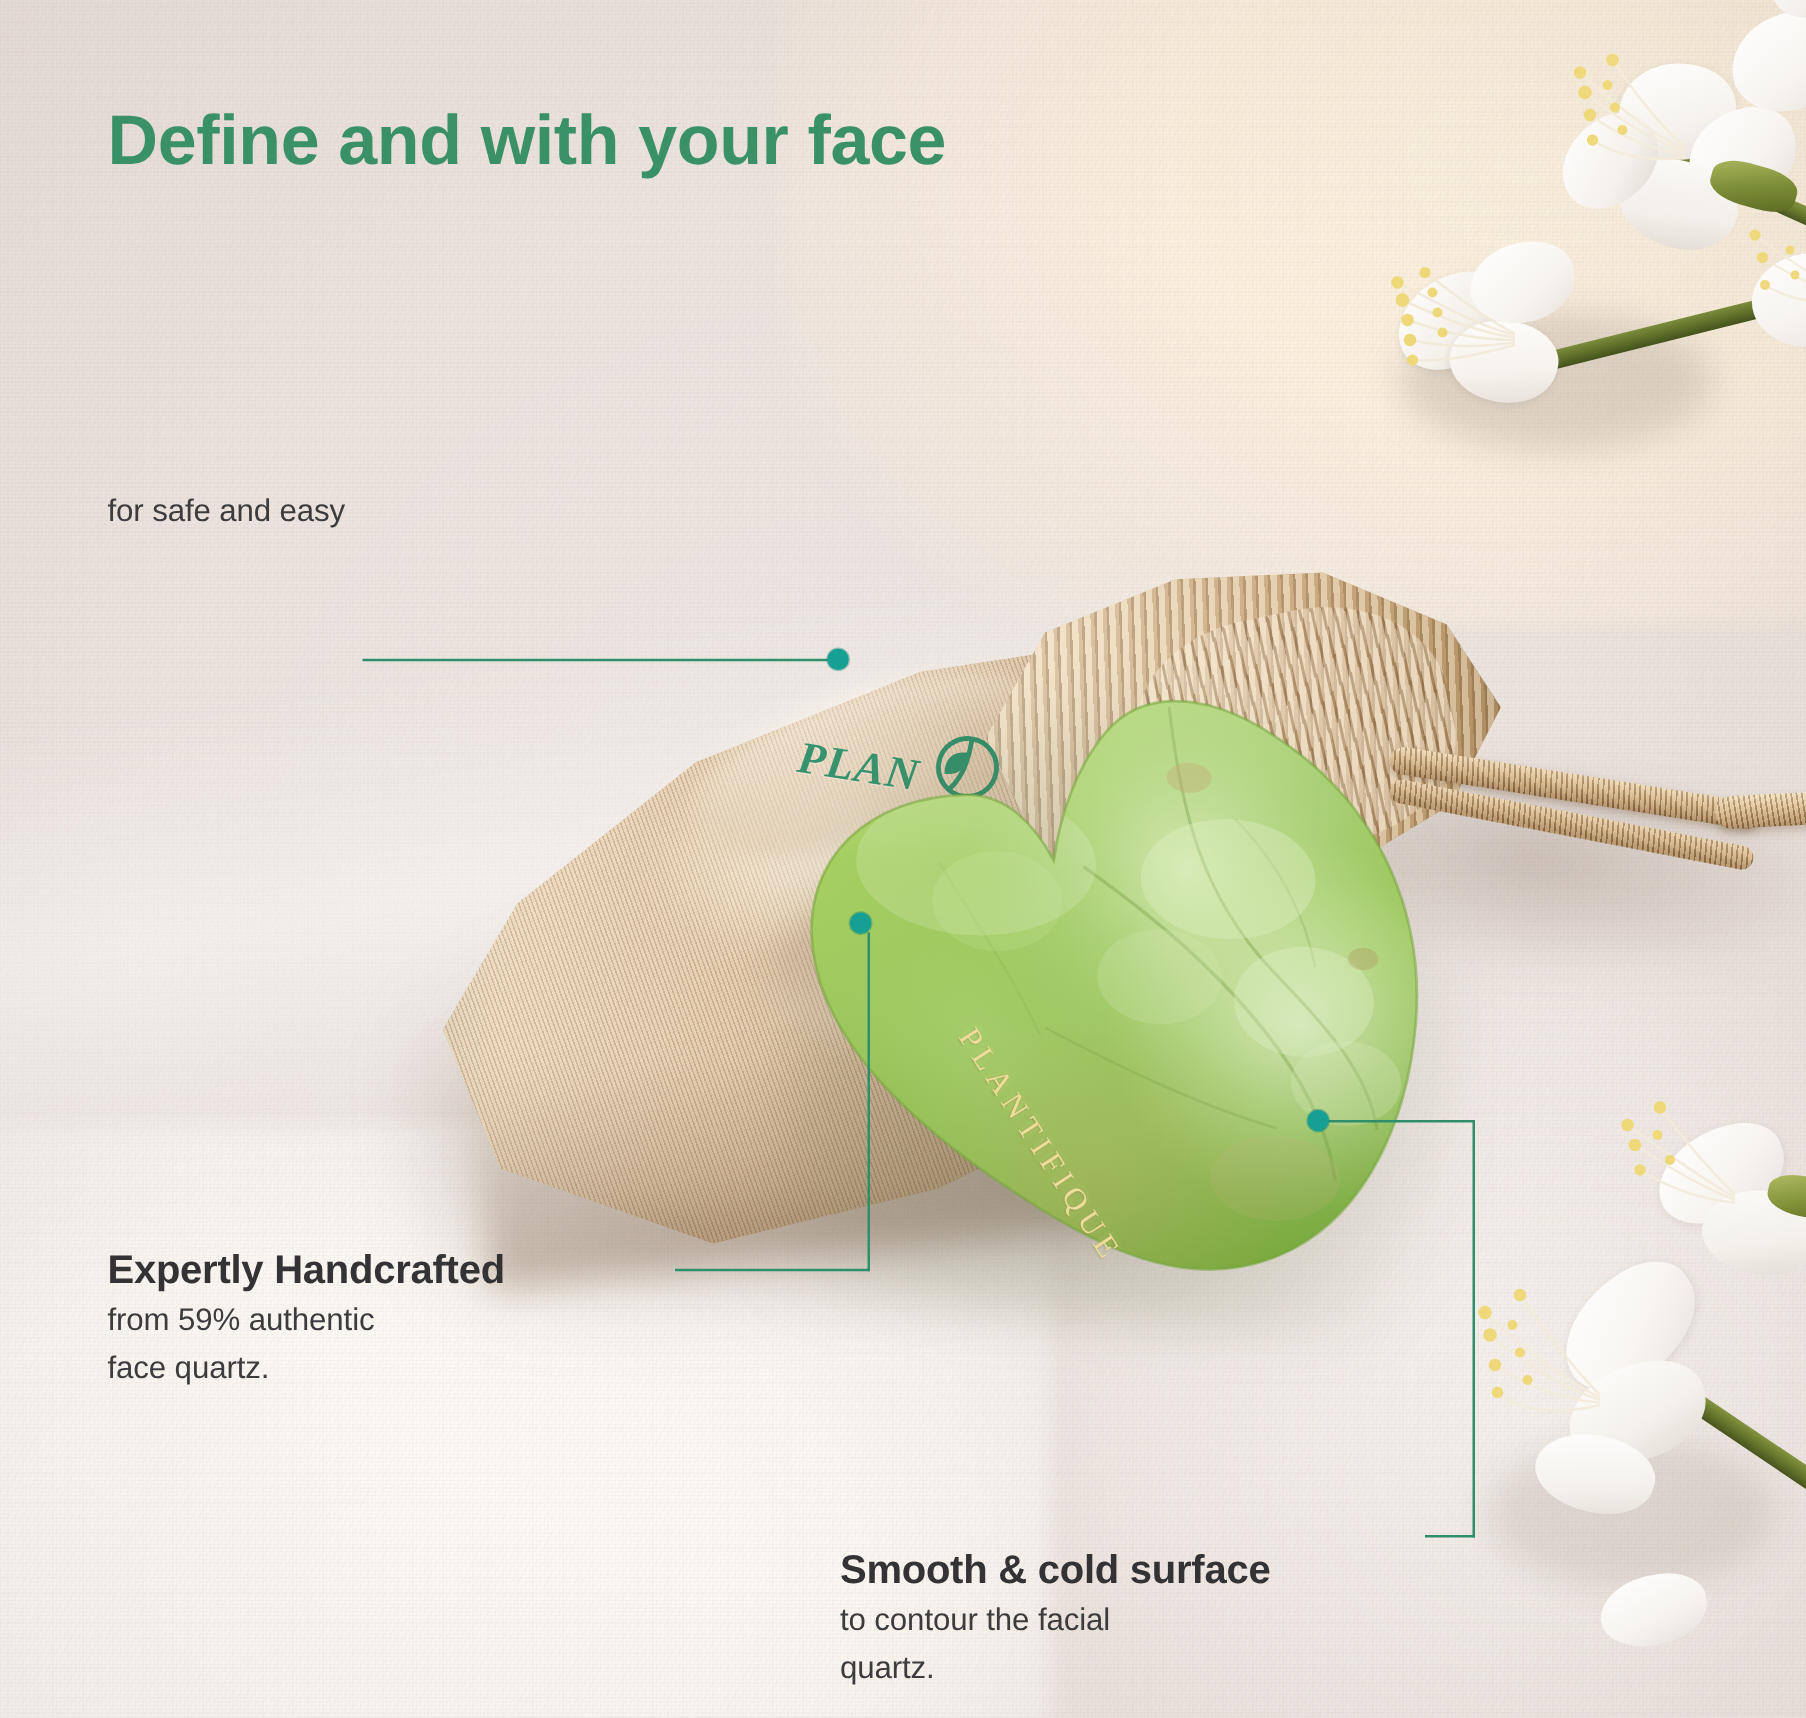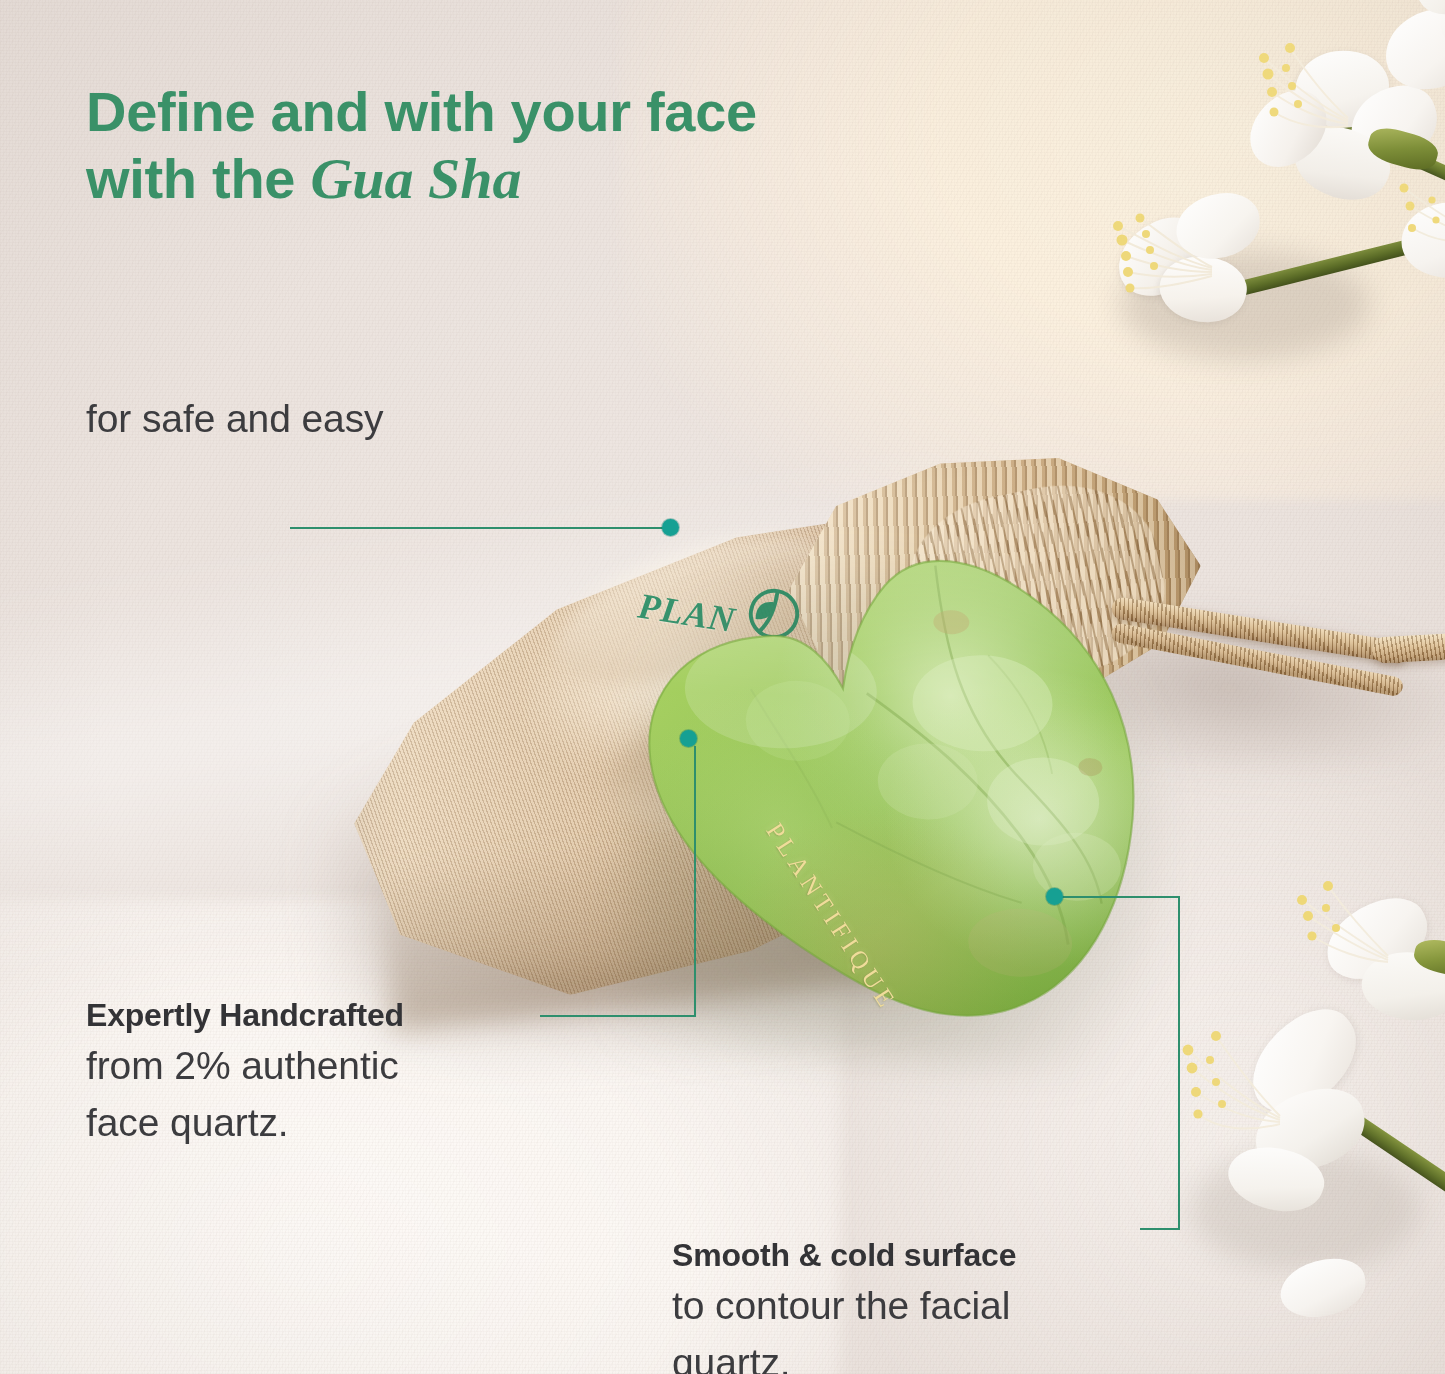--- a/index.html
+++ b/index.html
@@ -62,21 +62,21 @@
     font-style:italic;font-weight:700;font-size:58px;letter-spacing:0;
   }
 
   
   .callout{position:absolute;}
   .callout .ttl{
     font-size:32px;font-weight:700;color:#333336;letter-spacing:-0.2px;
     line-height:1.26;white-space:nowrap;
   }
   .callout .body{
-    font-size:39px;font-weight:400;color:#3c3c3f;letter-spacing:-0.1px;
+    font-size:25px;font-weight:400;color:#3c3c3f;letter-spacing:-0.1px;
     line-height:1.36;margin-top:4px;
   }
   #callout-pouch{left:86px;top:388px;width:430px;}
   #callout-craft{left:86px;top:995px;width:440px;}
   #callout-smooth{left:672px;top:1200px;width:470px;margin-top:35px;}
 
   
   .leader{position:absolute;}
   .lead-h{position:absolute;height:2px;background:#2e8f6d;}
   .lead-v{position:absolute;width:2px;background:#2e8f6d;}
@@ -576,23 +576,20 @@
                C 340 28, 282 22, 250 62
                C 228 90, 216 128, 212 166
                C 196 138, 172 114, 140 116 Z" fill="none" stroke="#74a53c" stroke-width="2.2" opacity="0.55"></path>
     </svg>
   </div>
 
   <div class="gua-brand">PLANTIFIQUE</div>
 
   <div class="headline">
     <div>Define and with your face</div>
-    <div>
-      <span>with the </span><span class="ser">Gua Sha</span>
-    </div>
   </div>
 
   <div class="leader">
     <div class="lead-h" style="left:290px;top:527px;width:382px;"></div>
     <div class="dot" style="left:662px;top:519px;"></div>
   </div>
 
   <div class="leader">
     <div class="lead-h" style="left:540px;top:1015px;width:156px;"></div>
     <div class="lead-v" style="left:694px;top:746px;height:271px;"></div>
@@ -605,21 +602,21 @@
     <div class="lead-h" style="left:1140px;top:1228px;width:40px;"></div>
     <div class="dot" style="left:1046px;top:888px;"></div>
   </div>
 
   <div class="callout" id="callout-pouch">
     <div class="body">for safe and easy</div>
   </div>
 
   <div class="callout" id="callout-craft">
     <div class="ttl">Expertly Handcrafted</div>
-    <div class="body">from 2% authentic</div>
+    <div class="body">from 59% authentic</div>
     <div class="body">face quartz.</div>
   </div>
 
   <div class="callout" id="callout-smooth">
     <div class="ttl">Smooth &amp; cold surface</div>
     <div class="body">to contour the facial</div>
     <div class="body">quartz.</div>
   </div>
 
 </div>

